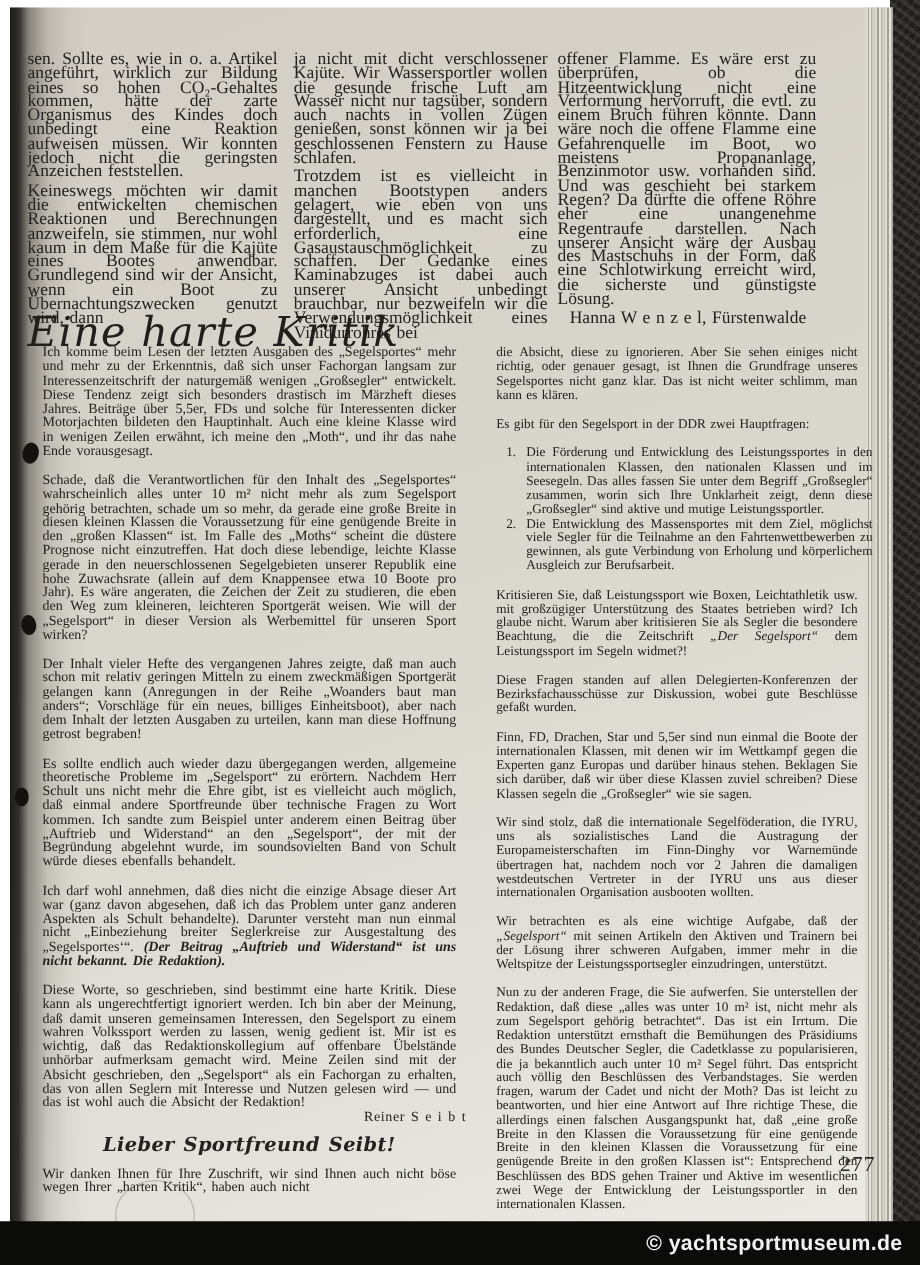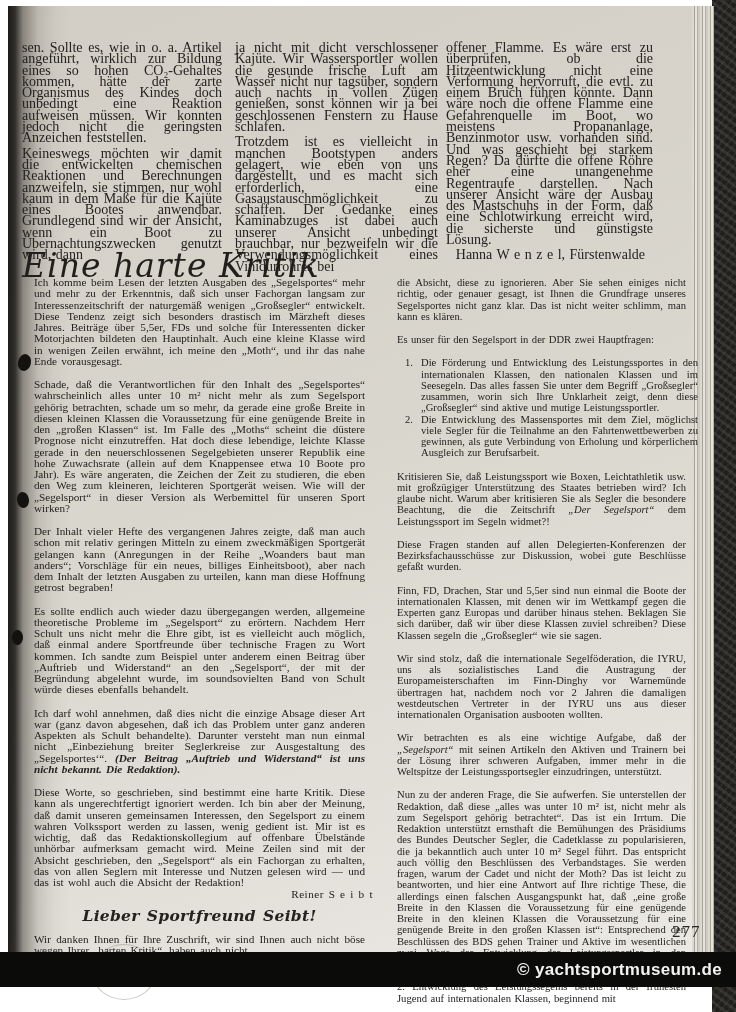--- a/index.html
+++ b/index.html
@@ -86,21 +86,21 @@
   .hang{padding-left:16px;margin-left:20px;}
   .hang .num{display:inline-block;width:16px;margin-left:-16px;}
 
   .page-number{
     position:absolute;left:664px;top:916px;width:40px;
     font-size:17px;letter-spacing:1px;color:#2a2826;
   }
 
   
   .watermark-bar{
-    position:absolute;left:0;top:952px;width:736px;height:35px;
+    position:absolute;left:0;top:977px;width:736px;height:35px;
     background:#0b0b0a;z-index:5;
     display:flex;align-items:center;justify-content:flex-end;
     padding-right:14px;box-sizing:border-box;
   }
   .watermark-bar span{
     color:#f2f2f0;font-family:"Liberation Sans", sans-serif;
     font-weight:700;font-size:17px;letter-spacing:.3px;
   }
 </style>
 </head>
@@ -146,21 +146,21 @@
       </p>
       <p>Diese Worte, so geschrieben, sind bestimmt eine harte Kritik. Diese kann als ungerechtfertigt ignoriert werden. Ich bin aber der Meinung, daß damit unseren gemeinsamen Interessen, den Segelsport zu einem wahren Volkssport werden zu lassen, wenig gedient ist. Mir ist es wichtig, daß das Redaktionskollegium auf offenbare Übelstände unhörbar aufmerksam gemacht wird. Meine Zeilen sind mit der Absicht geschrieben, den „Segelsport“ als ein Fachorgan zu erhalten, das von allen Seglern mit Interesse und Nutzen gelesen wird — und das ist wohl auch die Absicht der Redaktion!</p>
       <div class="sig">Reiner S e i b t</div>
 
       <h2 class="reply-heading">Lieber Sportfreund Seibt!</h2>
       <p>Wir danken Ihnen für Ihre Zuschrift, wir sind Ihnen auch nicht böse wegen Ihrer „harten Kritik“, haben auch nicht</p>
     </div>
 
     <div class="col col-right">
       <p>die Absicht, diese zu ignorieren. Aber Sie sehen einiges nicht richtig, oder genauer gesagt, ist Ihnen die Grundfrage unseres Segelsportes nicht ganz klar. Das ist nicht weiter schlimm, man kann es klären.</p>
-      <p>Es unser für den Segelsport in der DDR zwei Hauptfragen:</p>
+      <p>Es gibt für den Segelsport in der DDR zwei Hauptfragen:</p>
       <div class="hang">
         <span class="num">1.</span><span>Die Förderung und Entwicklung des Leistungssportes in den internationalen Klassen, den nationalen Klassen und im Seesegeln. Das alles fassen Sie unter dem Begriff „Großsegler“ zusammen, worin sich Ihre Unklarheit zeigt, denn diese „Großsegler“ sind aktive und mutige Leistungssportler.</span>
       </div>
       <div class="hang">
         <span class="num">2.</span><span>Die Entwicklung des Massensportes mit dem Ziel, möglichst viele Segler für die Teilnahme an den Fahrtenwettbewerben zu gewinnen, als gute Verbindung von Erholung und körperlichem Ausgleich zur Berufsarbeit.</span>
       </div>
       <p>
         <span>Kritisieren Sie, daß Leistungssport wie Boxen, Leichtathletik usw. mit großzügiger Unterstützung des Staates betrieben wird? Ich glaube nicht. Warum aber kritisieren Sie als Segler die besondere Beachtung, die die Zeitschrift </span><span class="ital">„Der Segelsport“</span><span> dem Leistungssport im Segeln widmet?!</span>
       </p>
       <p>Diese Fragen standen auf allen Delegierten-Konferenzen der Bezirksfachausschüsse zur Diskussion, wobei gute Beschlüsse gefaßt wurden.</p>

